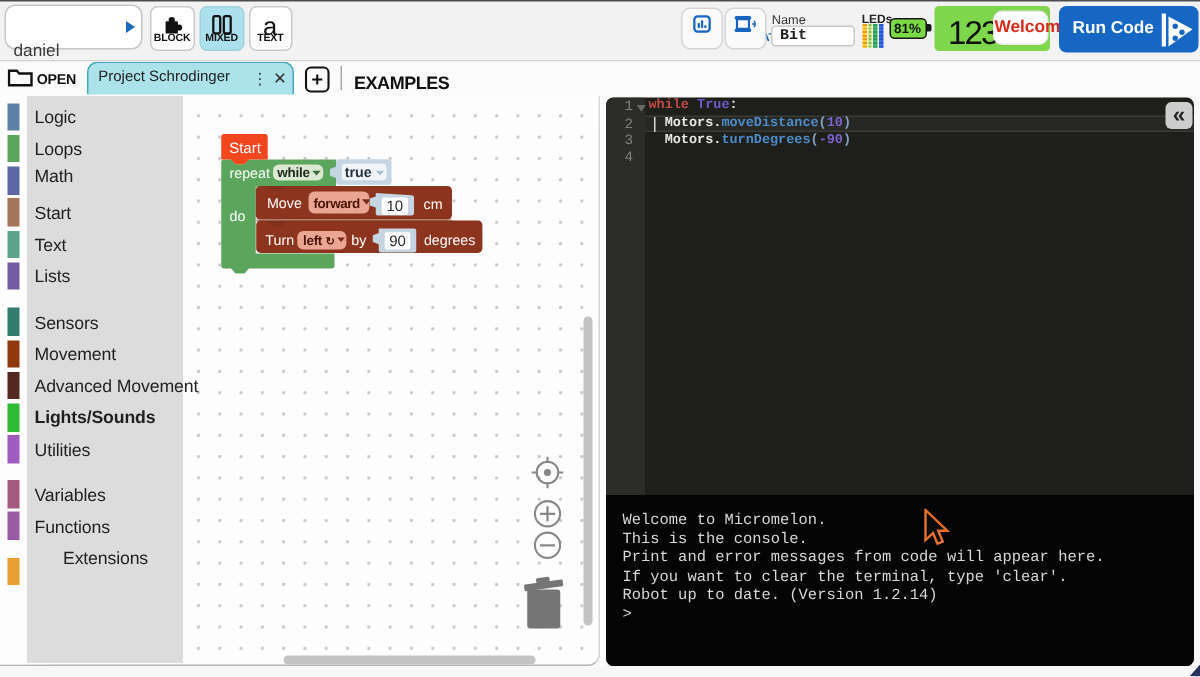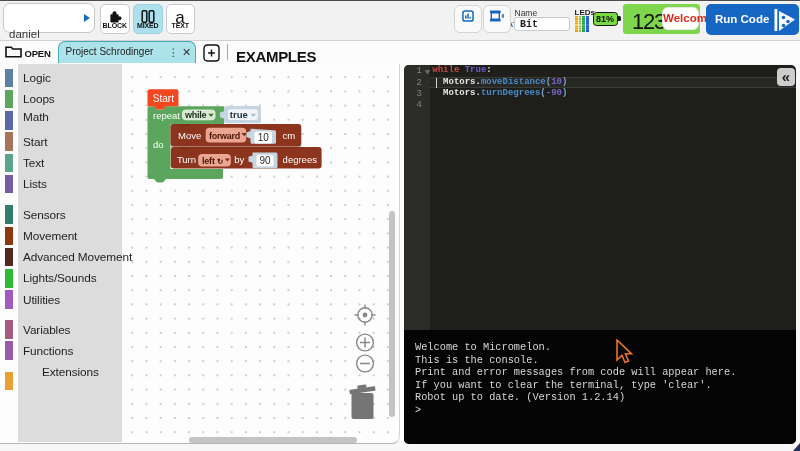--- a/index.html
+++ b/index.html
@@ -35,21 +35,21 @@
   #runcode .t { position:absolute; left:9px; top:9px; font-size:11.5px; font-weight:bold; color:#fff; }
 
   
   #tabbar { position:absolute; left:0; top:41px; width:800px; height:23px; background:#fbfbfb; }
   #openlbl { position:absolute; left:24.5px; top:6.5px; font-size:9.5px; letter-spacing:-0.2px; font-weight:bold; color:#111; }
   #tab { position:absolute; left:58px; top:0px; width:137.5px; height:22px; background:#ace3eb; border:1px solid #49a8b8; border-bottom:none; border-radius:7px 7px 0 0; }
   #tab .name { position:absolute; left:6.5px; top:4px; font-size:10px; color:#222; }
   #tab .dots { position:absolute; left:109px; top:3.5px; font-size:10.5px; color:#333; letter-spacing:0; }
   #tab .x { position:absolute; left:123px; top:4px; font-size:11px; color:#333; }
   #sep { position:absolute; left:226.5px; top:3px; width:1px; height:16px; background:#a8a8a8; }
-  #exlbl { position:absolute; left:236px; top:6.5px; font-size:15px; letter-spacing:-0.3px; font-weight:bold; color:#111; }
+  #exlbl { position:absolute; left:236px; top:6.5px; font-size:12px; letter-spacing:-0.3px; font-weight:bold; color:#111; }
 
   
   #leftcard { position:absolute; left:0; top:64px; width:400px; height:380px; background:#fdfdfd; border-right:1px solid #d4d4d4; border-bottom:1px solid #b5b5b5; border-radius:0 0 8px 0; overflow:hidden; }
   #dots { position:absolute; left:121px; top:0; right:0; bottom:0; }
   #toolbox { position:absolute; left:17.5px; top:0; width:104px; height:378px; background:#dcdcdc; }
   .cat { position:absolute; left:23px; transform:translateY(-50%); font-size:11.8px; letter-spacing:-0.1px; color:#1f1f1f; white-space:nowrap; }
   .sq { position:absolute; left:4.5px; width:8.5px; height:18.5px; }
 
   
   #vsb { position:absolute; left:388.5px; top:147px; width:6px; height:206px; background:#c3c3c3; border-radius:3px; }
@@ -191,21 +191,21 @@
     <div class="cat" style="top:98.8px;">Text</div>
   <div class="sq" style="top:110.7px; background:#745ca5;"></div>
     <div class="cat" style="top:120px;text-align:right;">Lists</div>
   <div class="sq" style="top:141.4px; background:#337d6e;"></div>
     <div class="cat" style="top:150.7px;">Sensors</div>
   <div class="sq" style="top:162.6px; background:#8f380e;"></div>
     <div class="cat" style="top:171.9px;">Movement</div>
   <div class="sq" style="top:183.8px; background:#53281e;"></div>
     <div class="cat" style="top:193.1px;">Advanced Movement</div>
   <div class="sq" style="top:205px;   background:#2eba35;"></div>
-    <div class="cat" style="top:214.3px;">Lights/Sounds</div>
+    <div class="cat" style="top:214.3px;font-weight:bold;">Lights/Sounds</div>
   <div class="sq" style="top:226.2px; background:#a05ac0;"></div>
     <div class="cat" style="top:235.5px;">Utilities</div>
   <div class="sq" style="top:256.2px; background:#a55b80;"></div>
     <div class="cat" style="top:265.5px;">Variables</div>
   <div class="sq" style="top:277.4px; background:#995ba5;"></div>
     <div class="cat" style="top:286.7px;">Functions</div>
   <div class="sq" style="top:307.6px; background:#e8a033;"></div>
     <div class="cat" style="top:308px;margin-left:19px;">Extensions</div>
 
   <div id="vsb"></div>

